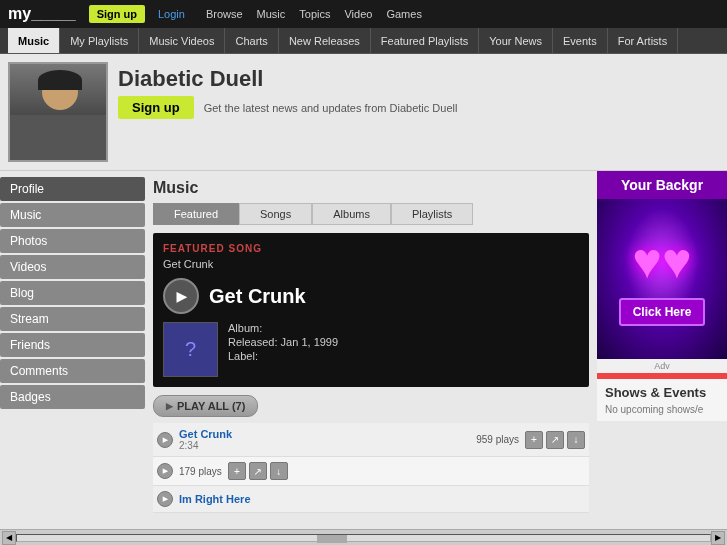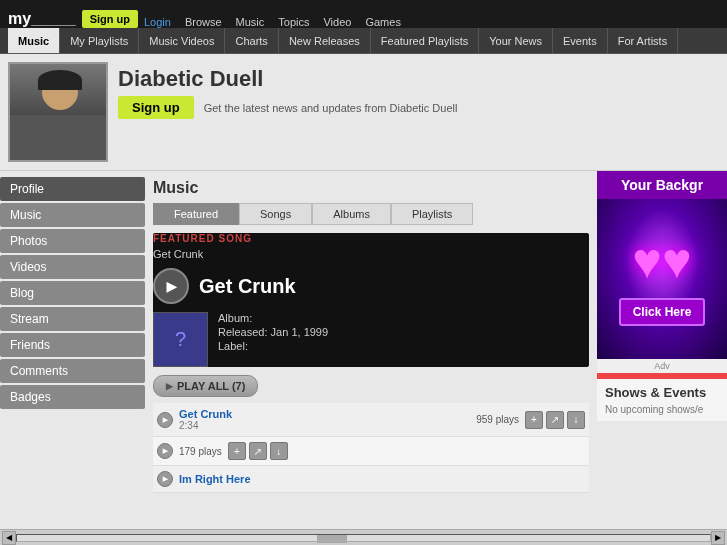--- a/index.html
+++ b/index.html
@@ -1,19 +1,19 @@
 <!DOCTYPE html>
 <html><head>
   <meta charset="utf-8">
   <style>
     * { margin: 0; padding: 0; box-sizing: border-box; }
     body { font-family: Arial, sans-serif; font-size: 12px; background: #e8e8e8; width: 727px; height: 545px; overflow: hidden; }
 
     
-    .top-nav { background: #1a1a1a; display: flex; align-items: flex-end; height: 28px; padding: 0 8px; gap: 6px; }
+    .top-nav { background: #1a1a1a; display: flex; align-items: center; height: 28px; padding: 0 8px; gap: 13px; }
     .logo { color: white; font-weight: bold; font-size: 16px; }
     .logo span { color: #c8c8c8; }
     .btn-signup { background: #c8e832; color: #000; font-weight: bold; font-size: 11px; padding: 3px 8px; border: none; cursor: pointer; border-radius: 2px; }
     .btn-login { color: #4a9de8; font-size: 11px; background: none; border: none; cursor: pointer; }
     .top-nav-links { display: flex; gap: 14px; margin-left: 8px; }
     .top-nav-links a { color: #ccc; font-size: 11px; text-decoration: none; }
 
     
     .second-nav { background: #3a3a3a; display: flex; align-items: center; height: 26px; padding: 0 8px; gap: 0; border-bottom: 1px solid #555; }
     .second-nav-item { color: #ddd; font-size: 11px; padding: 0 10px; height: 100%; display: flex; align-items: center; cursor: pointer; border-right: 1px solid #555; }
@@ -25,21 +25,21 @@
     .sidebar-nav-item { display: block; background: #888; color: #fff; font-size: 12px; padding: 5px 10px; margin-bottom: 2px; cursor: pointer; border-radius: 2px; }
     .sidebar-nav-item:hover, .sidebar-nav-item.active { background: #555; }
     .section-title { font-size: 16px; font-weight: bold; color: #333; margin-bottom: 6px; }
 
     
     .tabs { display: flex; gap: 0; margin-bottom: 8px; }
     .tab { padding: 4px 20px; font-size: 11px; cursor: pointer; border: 1px solid #bbb; background: #ddd; color: #333; }
     .tab.active { background: #888; color: #fff; border-color: #888; }
 
     
-    .featured-area { background: #111; color: #fff; padding: 0; margin-bottom: 8px; border-radius: 2px; }
+    .featured-area { background: #111; color: #fff; padding: 10px; margin-bottom: 8px; border-radius: 2px; }
     .featured-label { color: #cc4444; font-size: 10px; font-weight: bold; letter-spacing: 1px; margin-bottom: 4px; }
     .featured-song-name { font-size: 11px; color: #ccc; margin-bottom: 8px; }
     .featured-player { display: flex; align-items: center; gap: 10px; }
     .play-btn-big { width: 36px; height: 36px; border-radius: 50%; background: #555; border: 2px solid #888; display: flex; align-items: center; justify-content: center; cursor: pointer; flex-shrink: 0; }
     .play-btn-big::after { content: '▶'; color: #fff; font-size: 14px; margin-left: 2px; }
     .featured-details-row { font-size: 11px; color: #aaa; margin-bottom: 2px; }
     .featured-details-row span { color: #ccc; }
     .album-art-placeholder { width: 55px; height: 55px; background: #3a3a8a; border: 1px solid #555; display: flex; align-items: center; justify-content: center; color: #aaa; font-size: 18px; flex-shrink: 0; }
     .featured-right { display: flex; flex-direction: column; flex: 1; }
 

